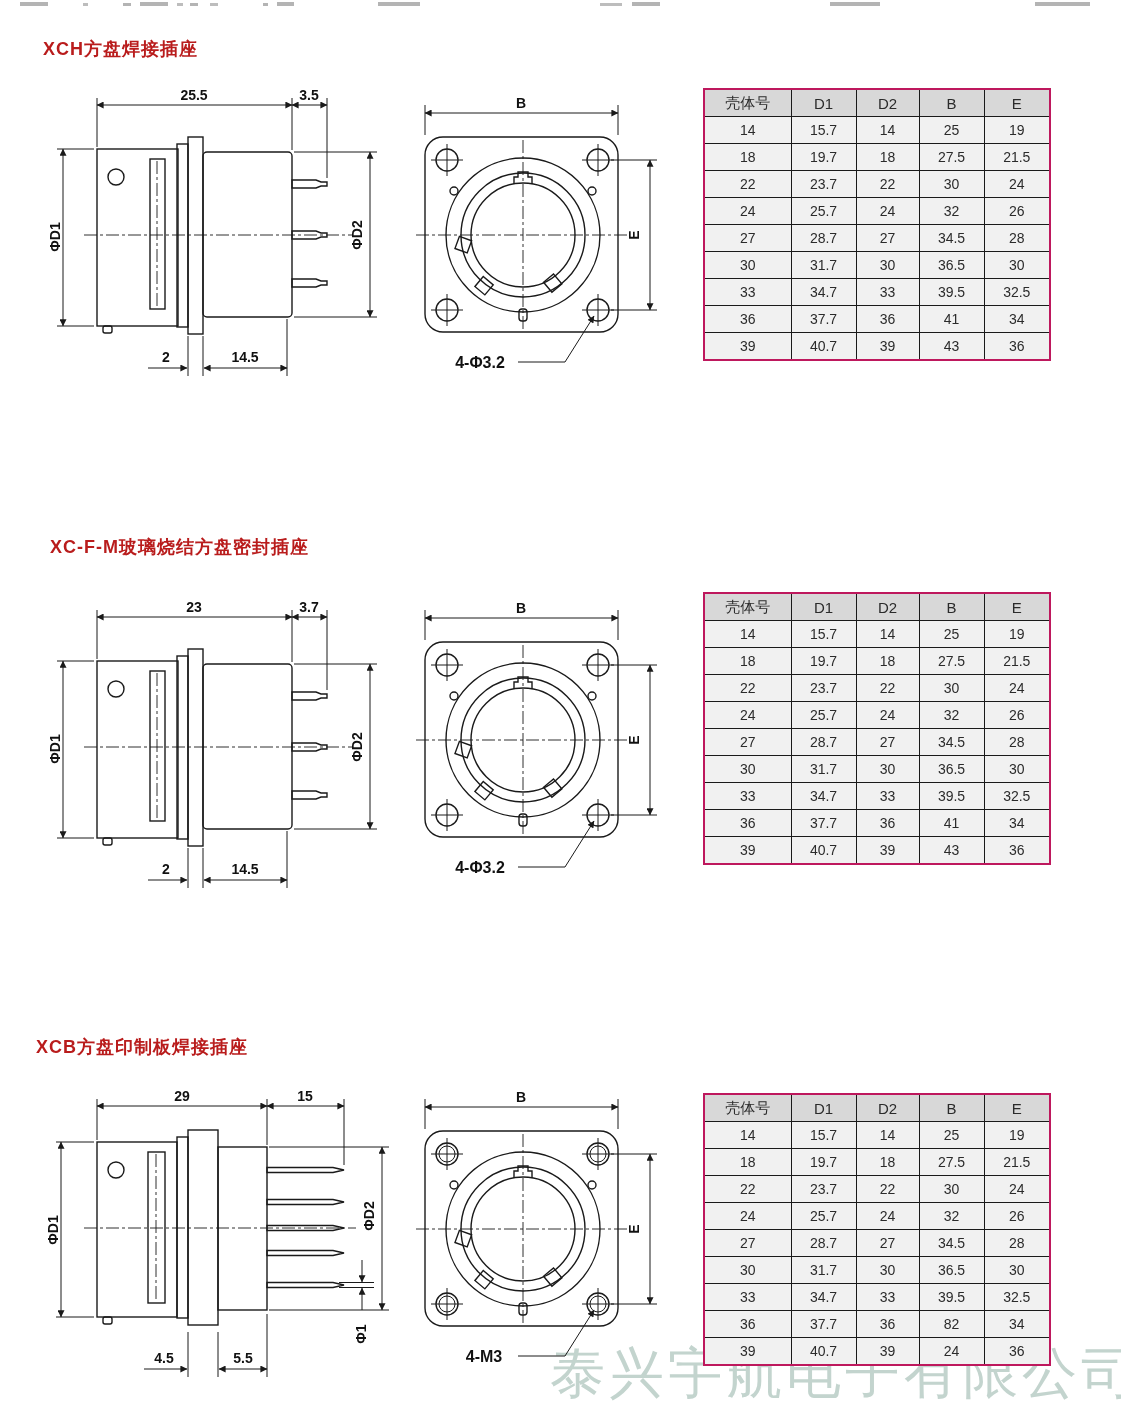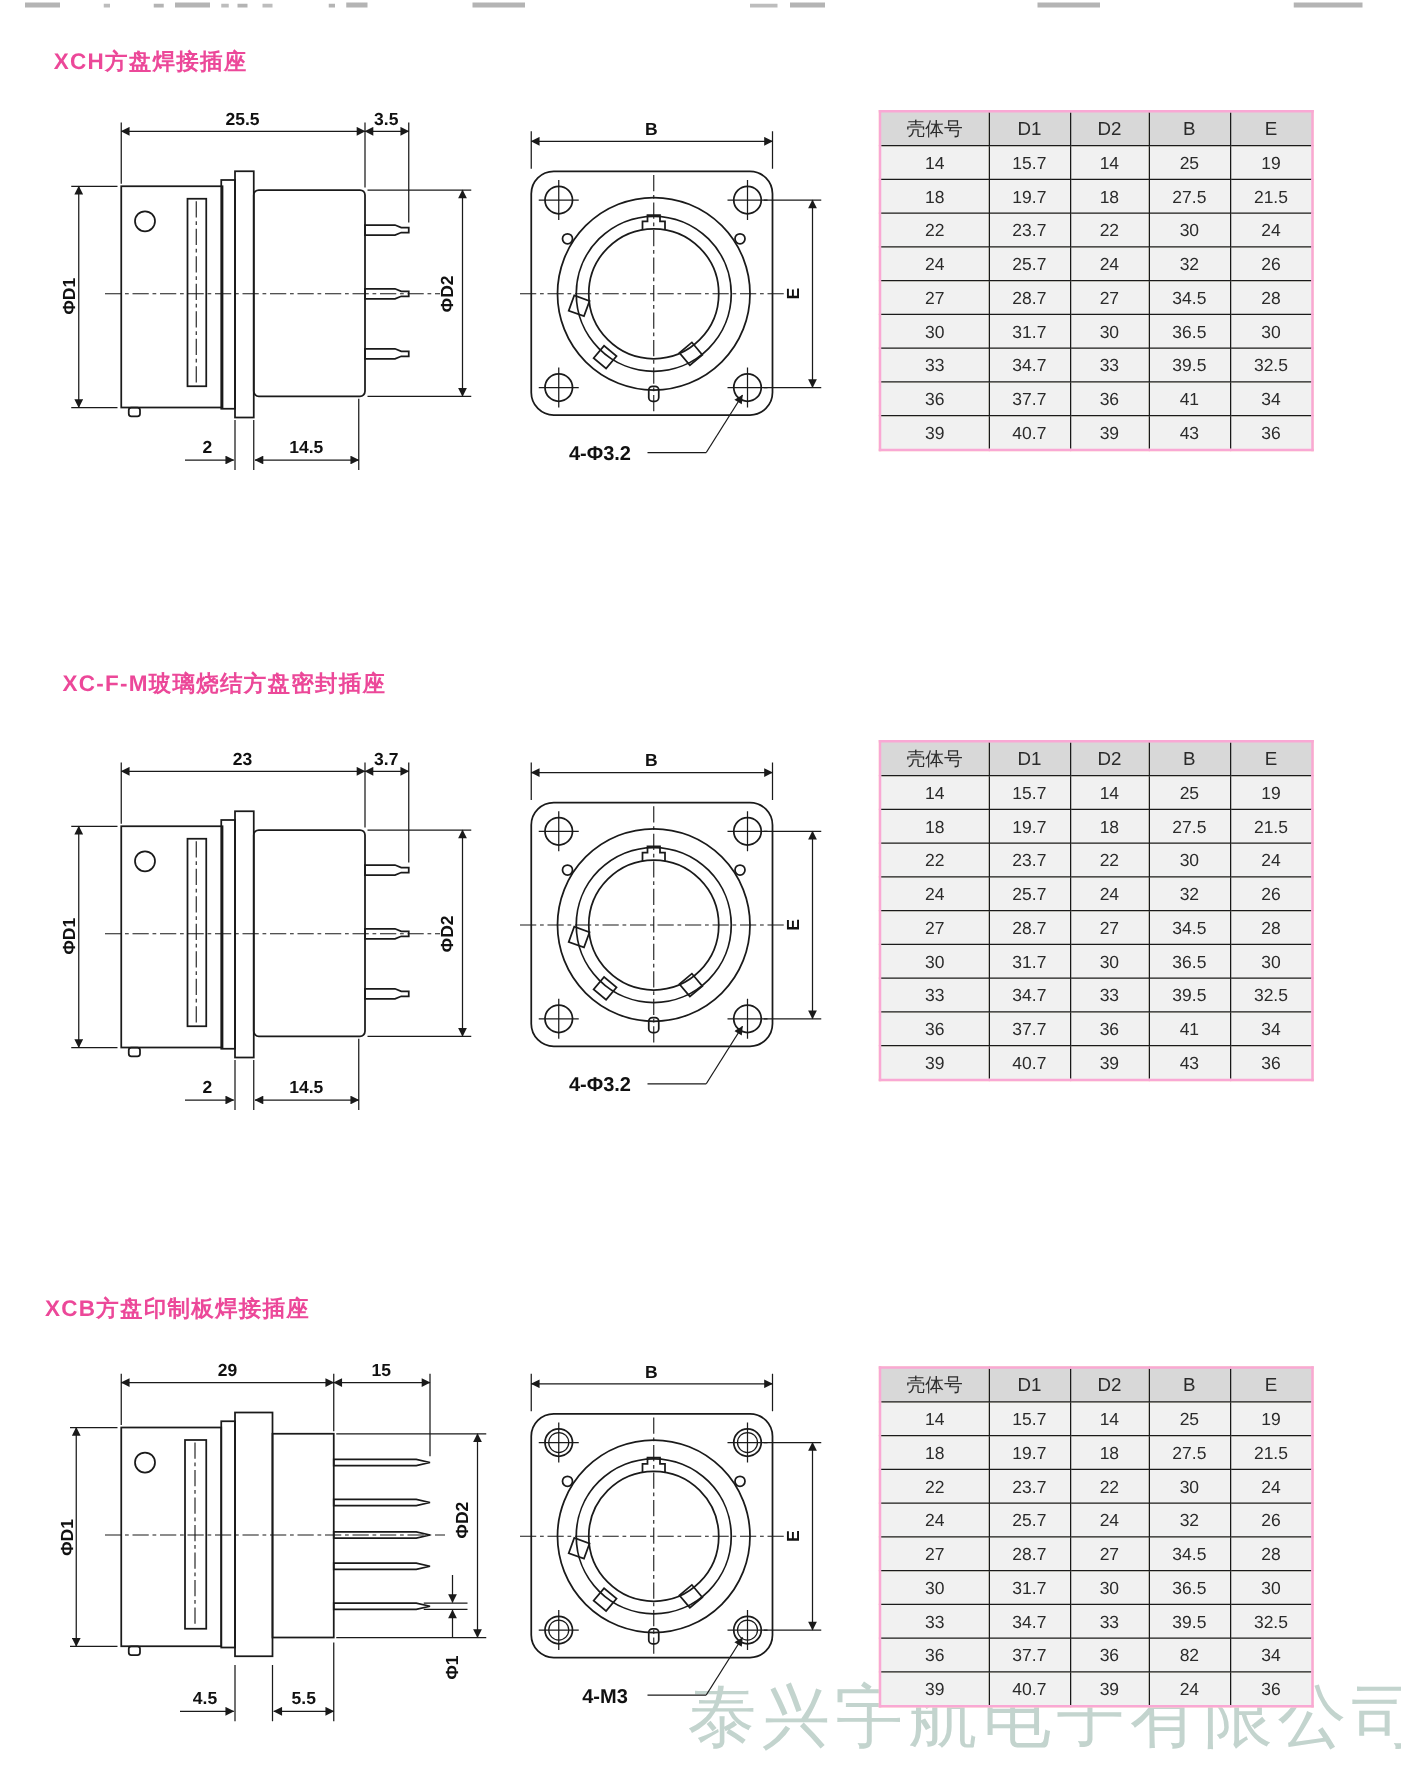--- a/index.html
+++ b/index.html
@@ -13,35 +13,35 @@
       linear-gradient(#b4b4b4,#b4b4b4),linear-gradient(#b4b4b4,#b4b4b4),
       linear-gradient(#bdbdbd,#bdbdbd),linear-gradient(#b4b4b4,#b4b4b4),
       linear-gradient(#bdbdbd,#bdbdbd),linear-gradient(#b4b4b4,#b4b4b4),
       linear-gradient(#b4b4b4,#b4b4b4),linear-gradient(#b4b4b4,#b4b4b4),
       linear-gradient(#bdbdbd,#bdbdbd),linear-gradient(#b4b4b4,#b4b4b4),
       linear-gradient(#b4b4b4,#b4b4b4),linear-gradient(#b4b4b4,#b4b4b4);
     background-size:28px 4px,5px 3px,8px 3px,28px 4px,6px 3px,8px 3px,8px 3px,
       5px 3px,17px 4px,42px 4px,22px 3px,28px 4px,50px 4px,55px 4px;
     background-position:20px 1px,83px 2px,123px 2px,140px 1px,177px 2px,190px 2px,
       210px 2px,263px 2px,277px 1px,378px 1px,600px 2px,632px 1px,830px 1px,1035px 1px;}
-  .sec-title{position:absolute;z-index:1;font-size:18px;font-weight:bold;color:#ec4899;
+  .sec-title{position:absolute;z-index:1;font-size:18px;font-weight:bold;color:#b91c1c;
              letter-spacing:1px;white-space:nowrap;}
   .wm-center{position:absolute;left:378px;top:566px;z-index:0;font-size:190px;line-height:1;
              font-weight:bold;color:#c8c8e9;letter-spacing:0;white-space:nowrap;}
   .wm-bottom{position:absolute;left:550px;top:1346px;z-index:0;font-size:55px;line-height:1;
              color:#c3d4ce;letter-spacing:4px;white-space:nowrap;}
   .drawing{position:absolute;z-index:1;overflow:visible;}
   .drawing .ol{fill:none;stroke:#1a1a1a;stroke-width:1.4;}
   .drawing .thin{fill:none;stroke:#1a1a1a;stroke-width:1;}
   .drawing .cl{fill:none;stroke:#1a1a1a;stroke-width:0.9;stroke-dasharray:13 3 3 3;}
   .drawing text{fill:#111;font-size:14px;font-weight:bold;
                 font-family:"Liberation Sans","DejaVu Sans",sans-serif;}
   .drawing text.big{font-size:16px;}
   .spec-table{position:absolute;z-index:1;border-collapse:collapse;table-layout:fixed;
-              width:346px;background:#fef9c3;border:2px solid #f9a8d4;}
+              width:346px;background:#fef9c3;border:2px solid #be185d;}
   .spec-table th,.spec-table td{border:1px solid #1a1a1a;height:26px;text-align:center;
               vertical-align:middle;font-size:14px;color:#2b2b2b;padding:0;}
   .spec-table th{background:#d8d8d8;font-weight:normal;font-size:15px;}
   .spec-table td{background:#f1f1f1;}
   .c0{width:87px;}.c1{width:65px;}.c2{width:63px;}.c3{width:65px;}.c4{width:66px;}
 </style>
 </head>
 <body>
 
 <div class="page">

